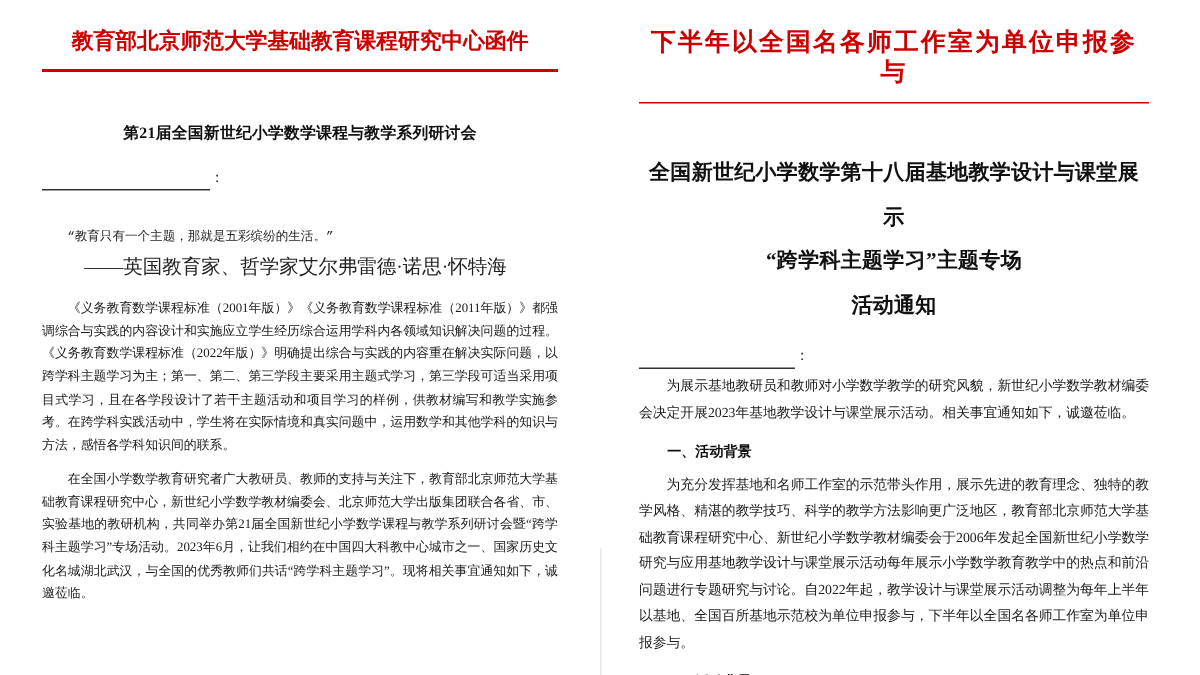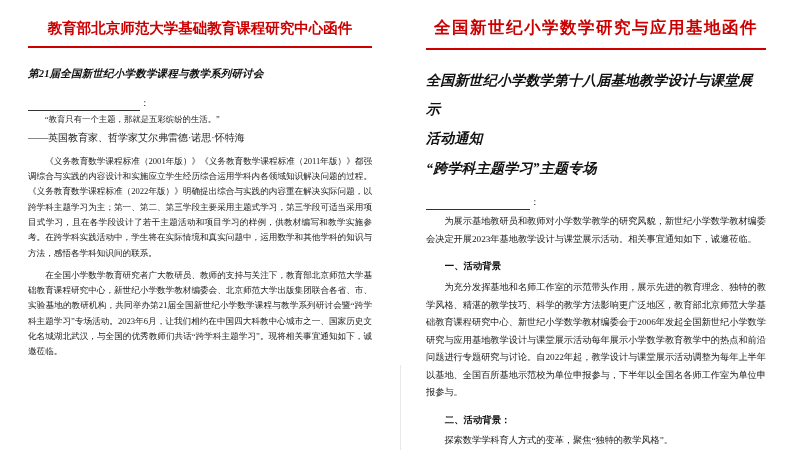--- a/index.html
+++ b/index.html
@@ -63,22 +63,22 @@
     height: 1.6px;
     background: #cc0000;
     margin: 9px 0 0 0;
   }
   .rule-right {
     height: 1.8px;
     background: #cc0000;
     margin: 10px 0 0 0;
   }
   .title-block {
-    margin-top: 16px;
-    font-style: italic;
+    text-align: center;
+    margin-top: 32px;
   }
   .title-line {
     font-size: 10.5px;
     font-weight: bold;
     line-height: 1.9;
     color: #111;
     letter-spacing: 0.2px;
   }
   .title-line-right {
     font-size: 14px;
@@ -96,30 +96,31 @@
     display: inline-block;
     border-bottom: 1px solid #333;
     width: 112px;
     height: 10px;
     vertical-align: bottom;
   }
   .addressee-right .blank {
     width: 104px;
   }
   .quote {
-    margin-top: 2px;
+    margin-top: 24px;
     font-size: 8.4px;
     line-height: 1.75;
     text-indent: 2em;
     color: #222;
+    font-family: Liberation Mono, monospace;
   }
   .quote-attrib {
-    font-size: 10px;
+    font-size: 13px;
     line-height: 1.9;
-    text-align: left;
+    text-align: center;
     padding-right: 6px;
     color: #222;
   }
   p.body {
     font-size: 8.6px;
     line-height: 1.78;
     text-indent: 2em;
     margin: 7px 0 0 0;
     text-align: justify;
     color: #1a1a1a;
@@ -161,27 +162,27 @@
     <div class="quote">“教育只有一个主题，那就是五彩缤纷的生活。”</div>
     <div class="quote-attrib">——英国教育家、哲学家艾尔弗雷德·诺思·怀特海</div>
 
     <p class="body">《义务教育数学课程标准（2001年版）》《义务教育数学课程标准（2011年版）》都强调综合与实践的内容设计和实施应立学生经历综合运用学科内各领域知识解决问题的过程。《义务教育数学课程标准（2022年版）》明确提出综合与实践的内容重在解决实际问题，以跨学科主题学习为主；第一、第二、第三学段主要采用主题式学习，第三学段可适当采用项目式学习，且在各学段设计了若干主题活动和项目学习的样例，供教材编写和教学实施参考。在跨学科实践活动中，学生将在实际情境和真实问题中，运用数学和其他学科的知识与方法，感悟各学科知识间的联系。</p>
     <p class="body">在全国小学数学教育研究者广大教研员、教师的支持与关注下，教育部北京师范大学基础教育课程研究中心，新世纪小学数学教材编委会、北京师范大学出版集团联合各省、市、实验基地的教研机构，共同举办第21届全国新世纪小学数学课程与教学系列研讨会暨“跨学科主题学习”专场活动。2023年6月，让我们相约在中国四大科教中心城市之一、国家历史文化名城湖北武汉，与全国的优秀教师们共话“跨学科主题学习”。现将相关事宜通知如下，诚邀莅临。</p>
   </div>
 
   <div class="divider"></div>
 
   <div class="doc doc-right">
-    <div class="letterhead letterhead-right">全国新世纪小学数学研究与应用基地函件</div>
+    <div class="letterhead letterhead-right">下半年以全国名各师工作室为单位申报参与</div>
     <div class="rule rule-right"></div>
 
     <div class="title-block">
       <div class="title-line-right">全国新世纪小学数学第十八届基地教学设计与课堂展示</div>
+      <div class="title-line-right">“跨学科主题学习”主题专场</div>
       <div class="title-line-right">活动通知</div>
-      <div class="title-line-right">“跨学科主题学习”主题专场</div>
     </div>
 
     <div class="addressee addressee-right">
       <span class="blank"></span><span>：</span>
     </div>
 
     <p class="body-right">为展示基地教研员和教师对小学数学教学的研究风貌，新世纪小学数学教材编委会决定开展2023年基地教学设计与课堂展示活动。相关事宜通知如下，诚邀莅临。</p>
 
     <div class="section-head">一、活动背景</div>
     <p class="body-right">为充分发挥基地和名师工作室的示范带头作用，展示先进的教育理念、独特的教学风格、精湛的教学技巧、科学的教学方法影响更广泛地区，教育部北京师范大学基础教育课程研究中心、新世纪小学数学教材编委会于2006年发起全国新世纪小学数学研究与应用基地教学设计与课堂展示活动每年展示小学数学教育教学中的热点和前沿问题进行专题研究与讨论。自2022年起，教学设计与课堂展示活动调整为每年上半年以基地、全国百所基地示范校为单位申报参与，下半年以全国名各师工作室为单位申报参与。</p>

